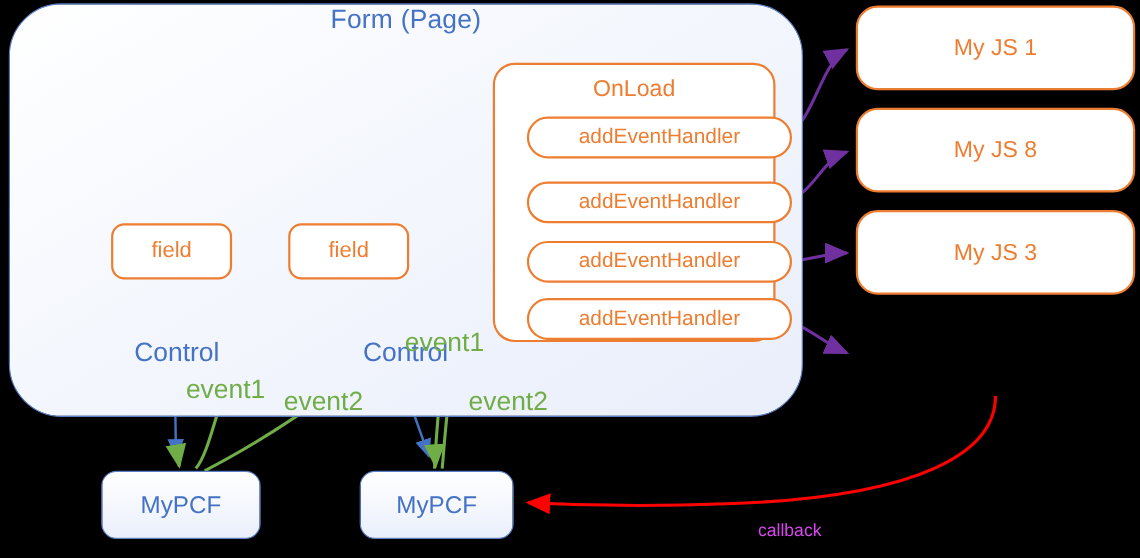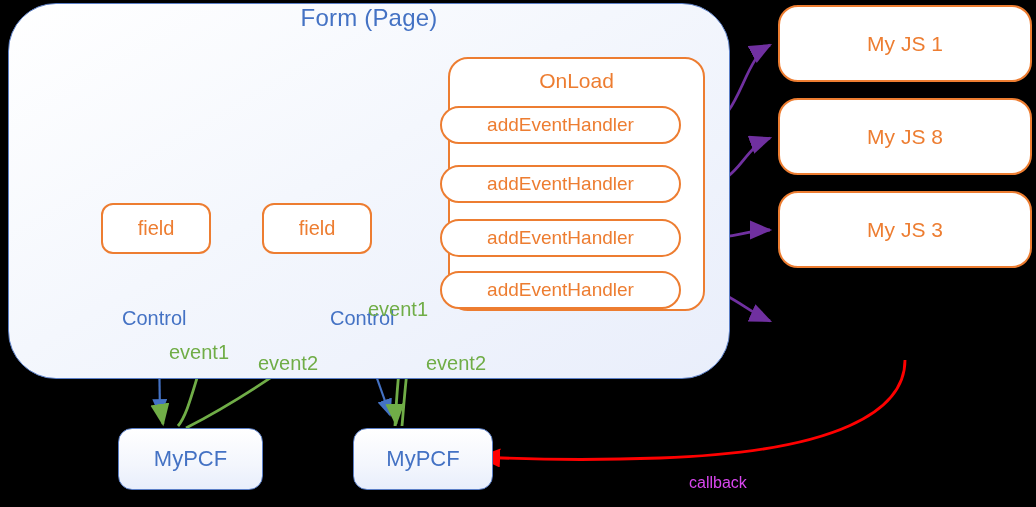--- a/index.html
+++ b/index.html
@@ -75,21 +75,21 @@
     border-radius: 20px;
     align-items: flex-start;
     z-index: 2;
   }
   .onload-title {
     margin-top: 10px;
     font-size: 21px;
     color: #ED7D31;
   }
   .handler-box {
-    left: 440px;
+    left: 479px;
     width: 241px;
     height: 38px;
     border-radius: 19px;
     font-size: 19px;
     z-index: 5;
   }
   #handler-1 { top: 106px; }
   #handler-2 { top: 165px; }
   #handler-3 { top: 219px; }
   #handler-4 { top: 271px; }
@@ -108,28 +108,27 @@
   #js-4 { top: 283px; }
 
   .pcf-box {
     height: 62px;
     border: 1.5px solid #5B7FC7;
     border-radius: 14px;
     background: linear-gradient(180deg, #ffffff 0%, #f3f6fd 60%, #e8eefb 100%);
     color: #4472C4;
     font-size: 22px;
     z-index: 4;
-    margin-left: 26px;
   }
   #pcf-1 { left: 92px; top: 428px; width: 145px; }
   #pcf-2 { left: 327px; top: 428px; width: 140px; }
 
   .edge-label {
     position: absolute;
-    font-size: 20px;
+    font-size: 24px;
     white-space: nowrap;
     z-index: 6;
   }
   .lbl-blue { color: #4472C4; }
   .lbl-green { color: #70AD47; }
   #label-control-1 { left: 122px; top: 307px; }
   #label-control-2 { left: 330px; top: 307px; }
   #label-event1-a { left: 169px; top: 341px; }
   #label-event2-a { left: 258px; top: 352px; }
   #label-event1-b { left: 368px; top: 298px; }

